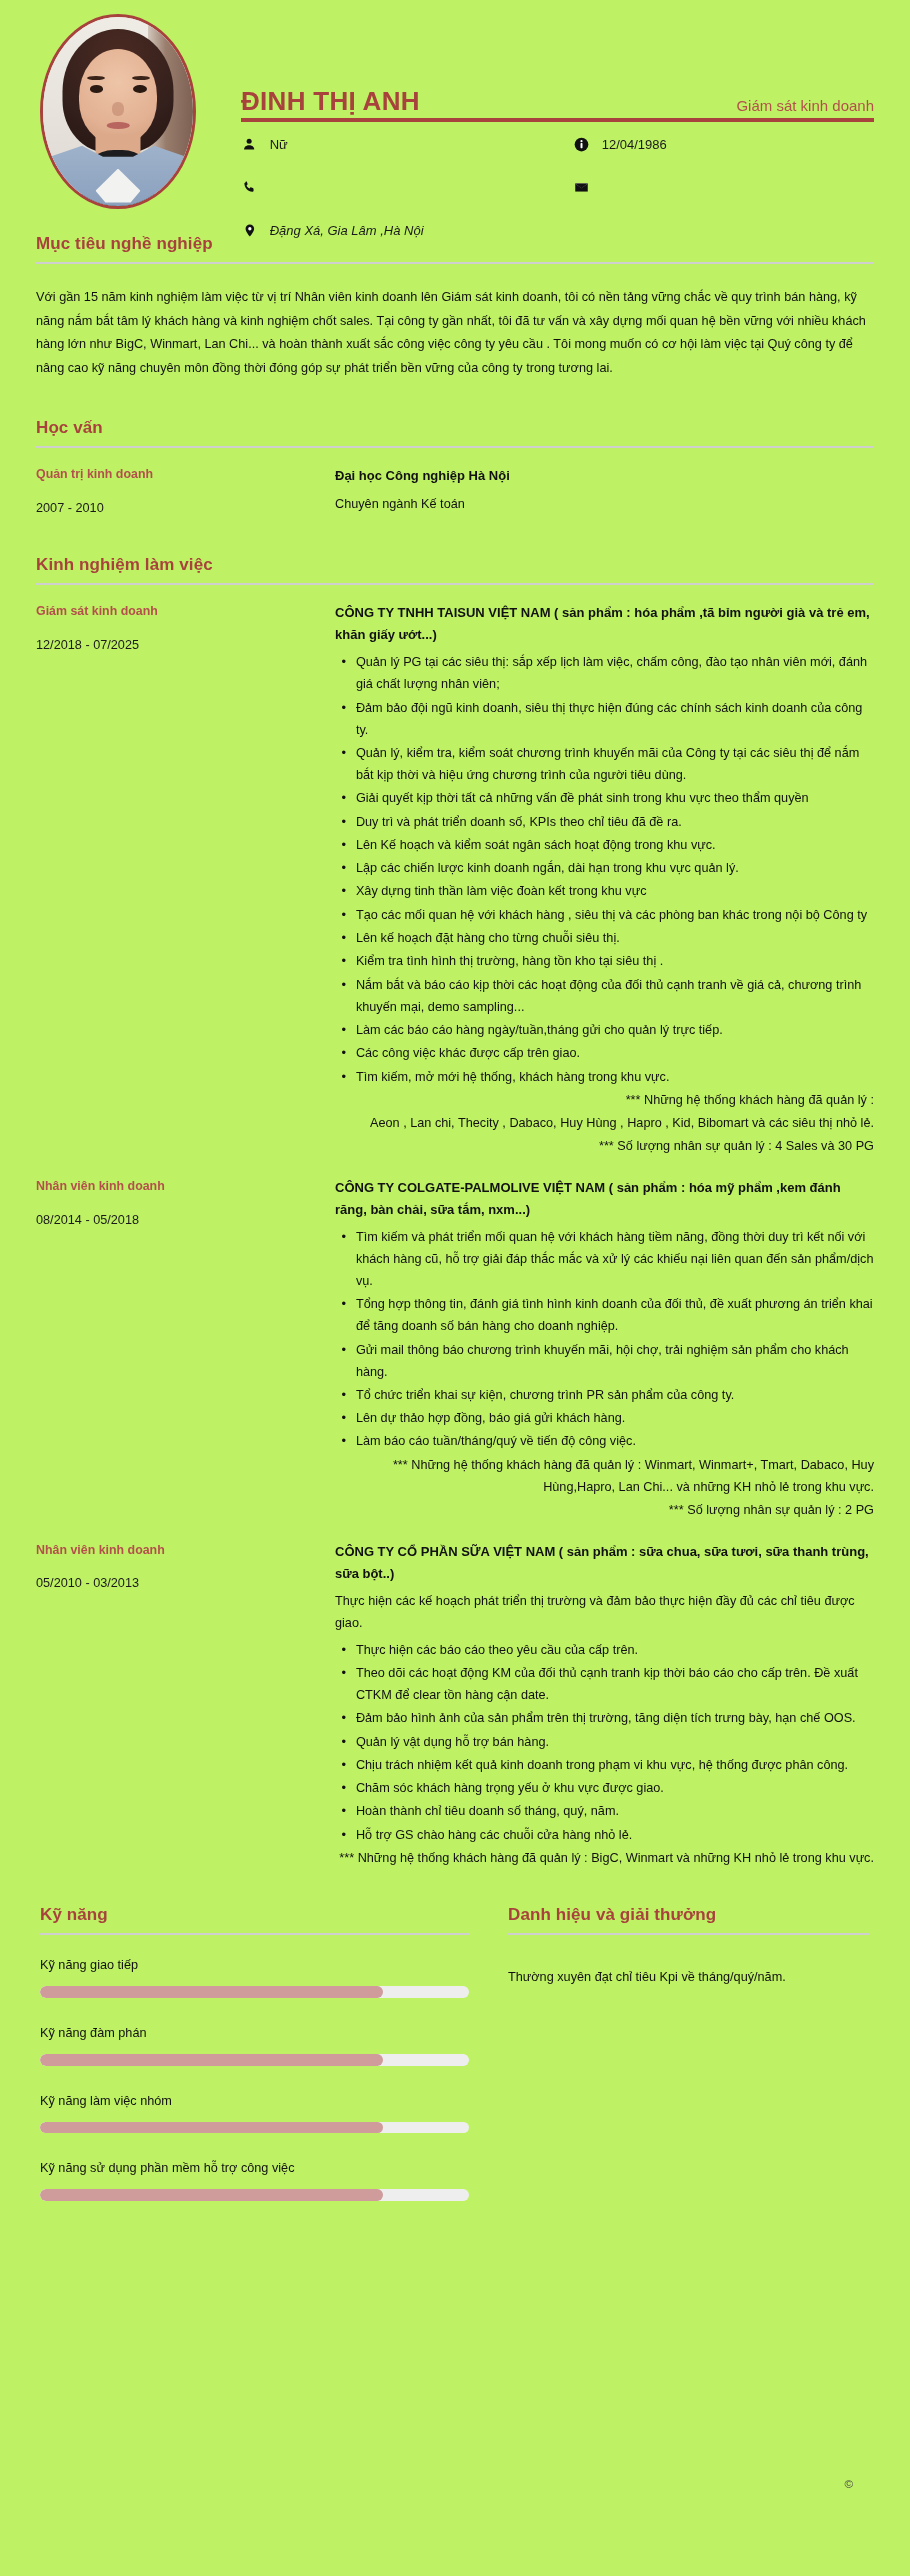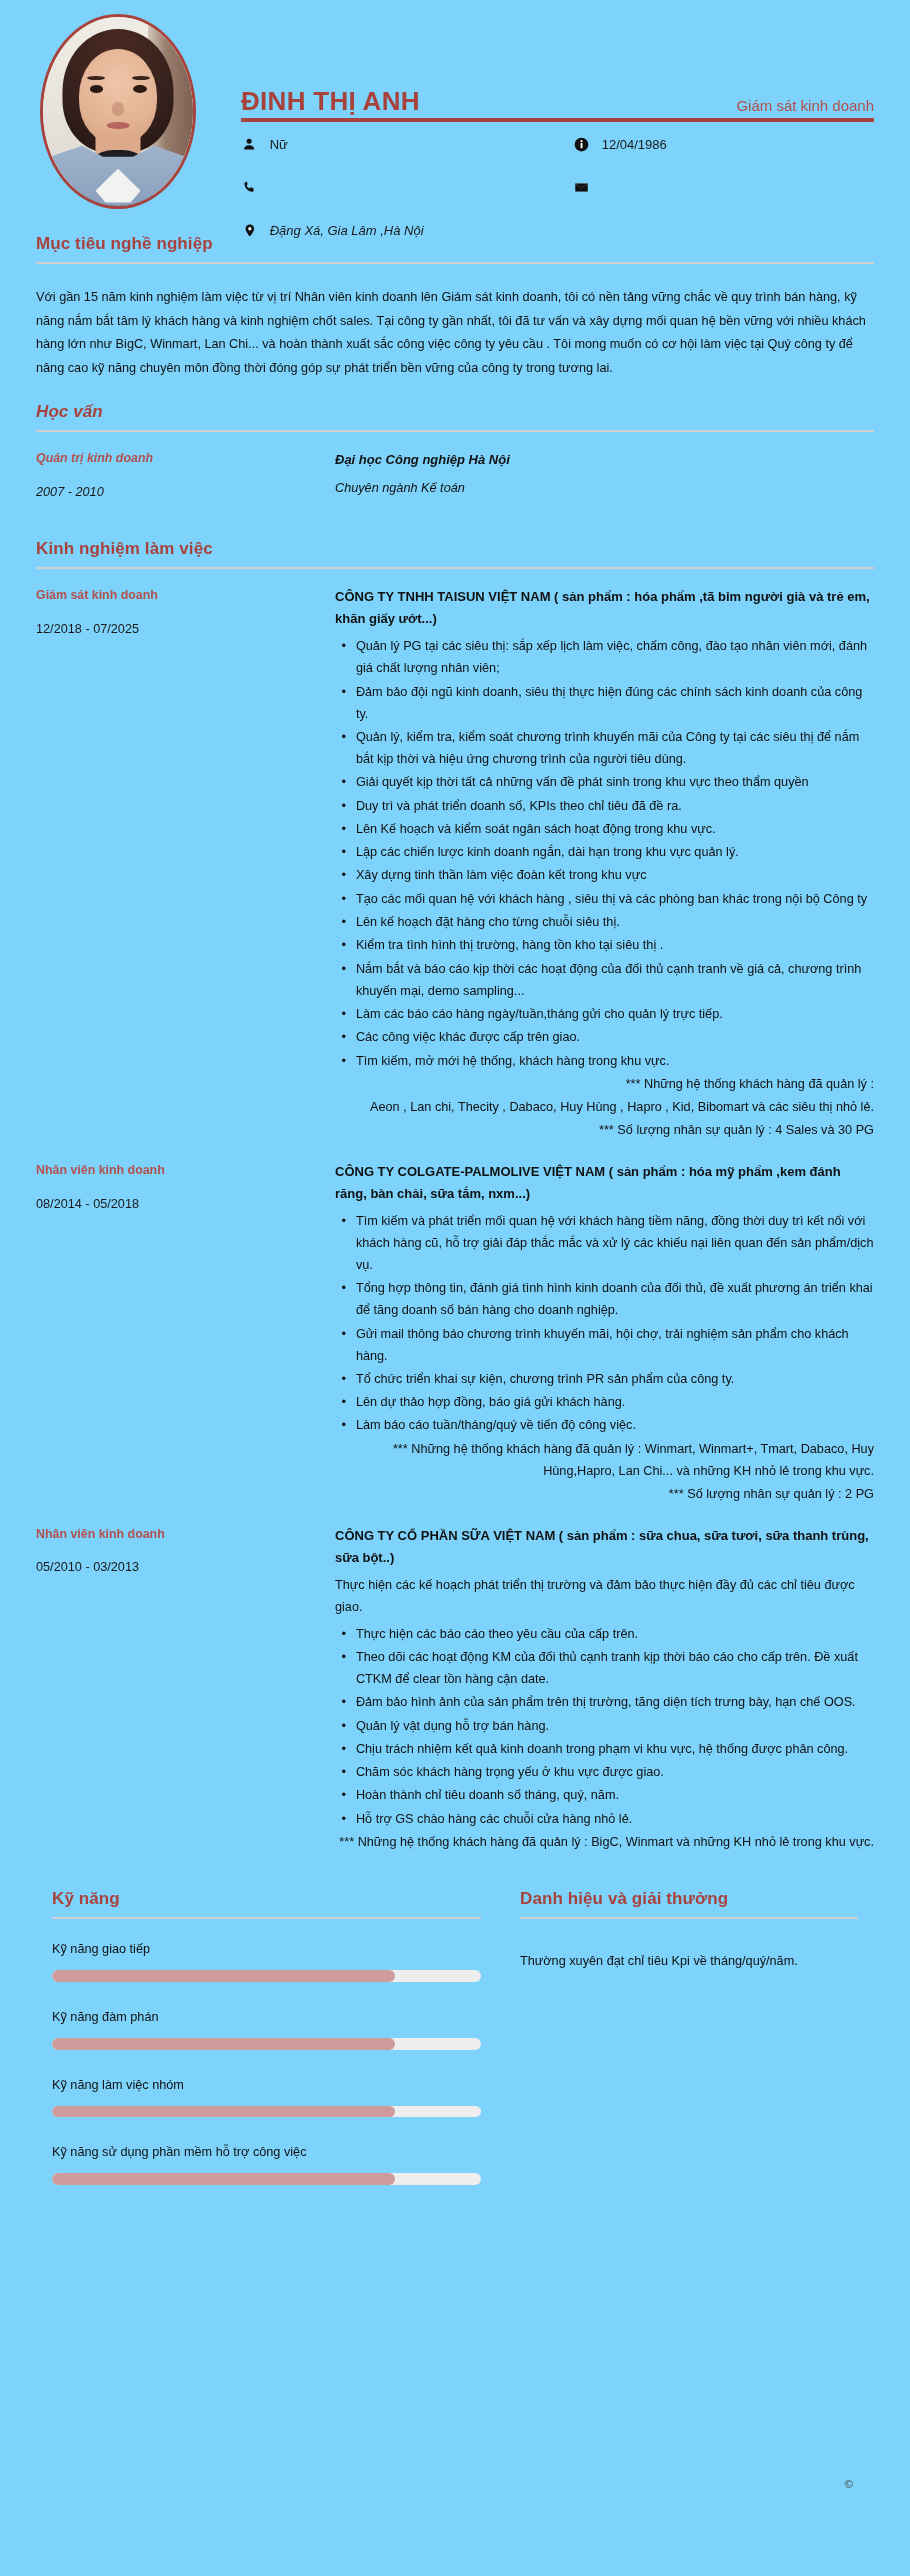--- a/index.html
+++ b/index.html
@@ -10,21 +10,21 @@
   body {
     width: 910px;
     min-height: 2576px;
     font-family: "Liberation Sans", sans-serif;
     color: #1a1a1a;
     position: relative;
   }
   .page {
     width: 910px;
     min-height: 2576px;
-    background: #7dd3fc;
+    background: #bef264;
     padding: 0;
     position: relative;
   }
 
   
   .header {
     position: relative;
     height: 234px;
     padding-left: 36px;
     padding-right: 36px;
@@ -270,21 +270,21 @@
   }
 
   .exp-block { margin-top: 19.5px; }
   .exp-block:first-of-type { margin-top: 17px; }
 
   
   .bottom-grid {
     display: grid;
     grid-template-columns: 1fr 1fr;
     column-gap: 39px;
-    padding: 0 52px;
+    padding: 0 40px;
     margin-top: 36px;
   }
   .skill-item { margin-top: 26px; }
   .skill-item:first-of-type { margin-top: 21px; }
   .skill-label {
     font-size: 12.7px;
     color: #111;
     line-height: 19.5px;
     margin-bottom: 10.4px;
   }
@@ -407,21 +407,21 @@
       </div>
     </div>
   </div>
 
   <div class="section">
     <div class="sec-head">Mục tiêu nghề nghiệp</div>
     <div class="sec-rule"></div>
     <div class="objective">Với gần 15  năm kinh nghiệm làm việc từ vị trí Nhân viên kinh doanh lên Giám sát kinh doanh, tôi có nền tảng vững chắc về quy trình bán hàng, kỹ năng nắm bắt tâm lý khách hàng và kinh nghiệm chốt sales. Tại công ty gần nhất, tôi đã tư vấn và xây dựng mối quan hệ bền vững với nhiều khách hàng lớn như BigC, Winmart, Lan Chi... và hoàn thành xuất sắc công việc công ty yêu cầu . Tôi mong muốn có cơ hội làm việc tại Quý công ty để nâng cao kỹ năng chuyên môn đồng thời đóng góp sự phát triển bền vững của công ty trong tương lai.</div>
   </div>
 
-  <div class="section" style="margin-top:22px;font-style:italic;">
+  <div class="section" style="margin-top:38px;">
     <div class="sec-head">Học vấn</div>
     <div class="sec-rule"></div>
 
     <div class="two-col">
       <div class="left-col">
         <div class="lc-title">Quản trị kinh doanh</div>
         <div class="lc-date">2007  -  2010</div>
       </div>
       <div class="right-col">
         <div class="rc-title">Đại học Công nghiệp Hà Nội</div>

